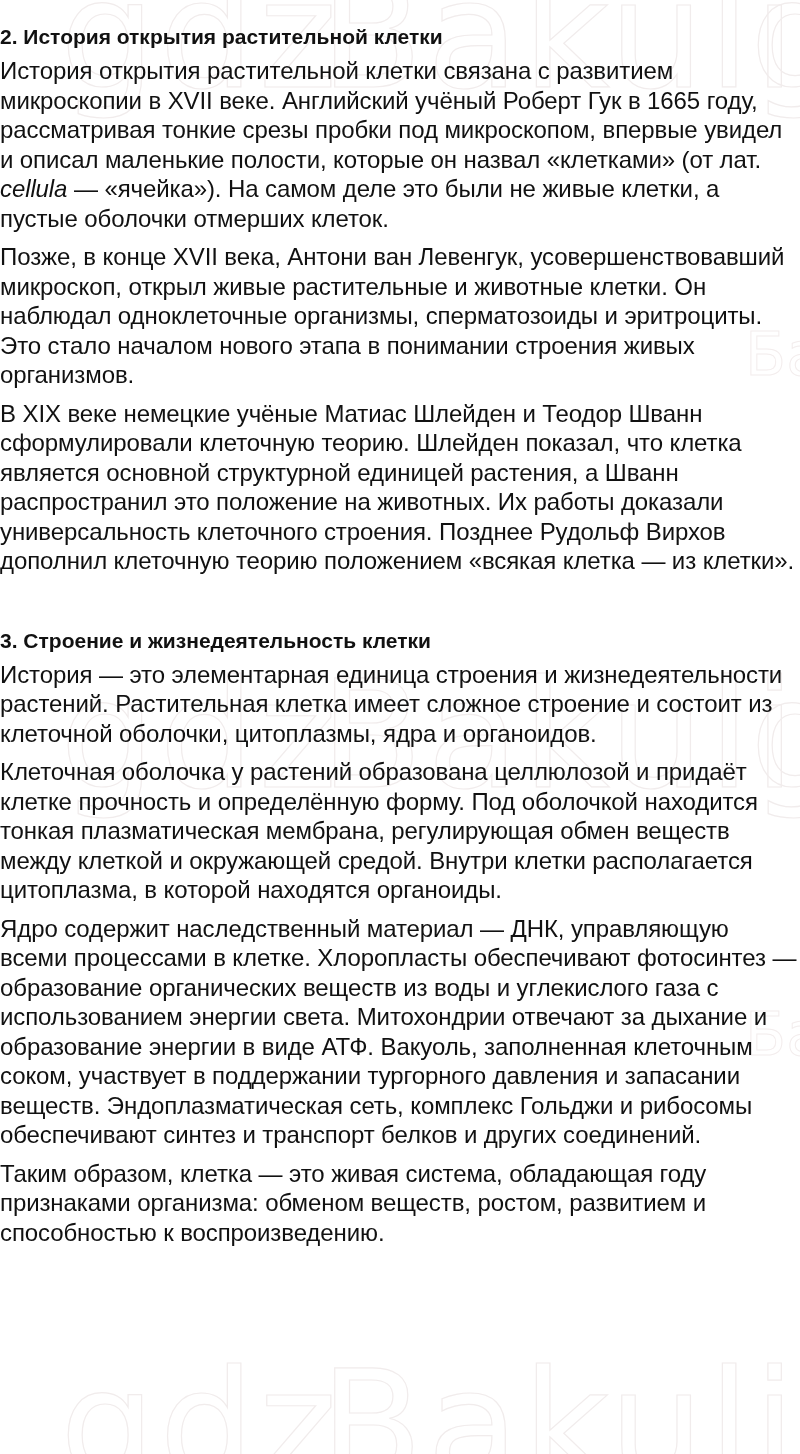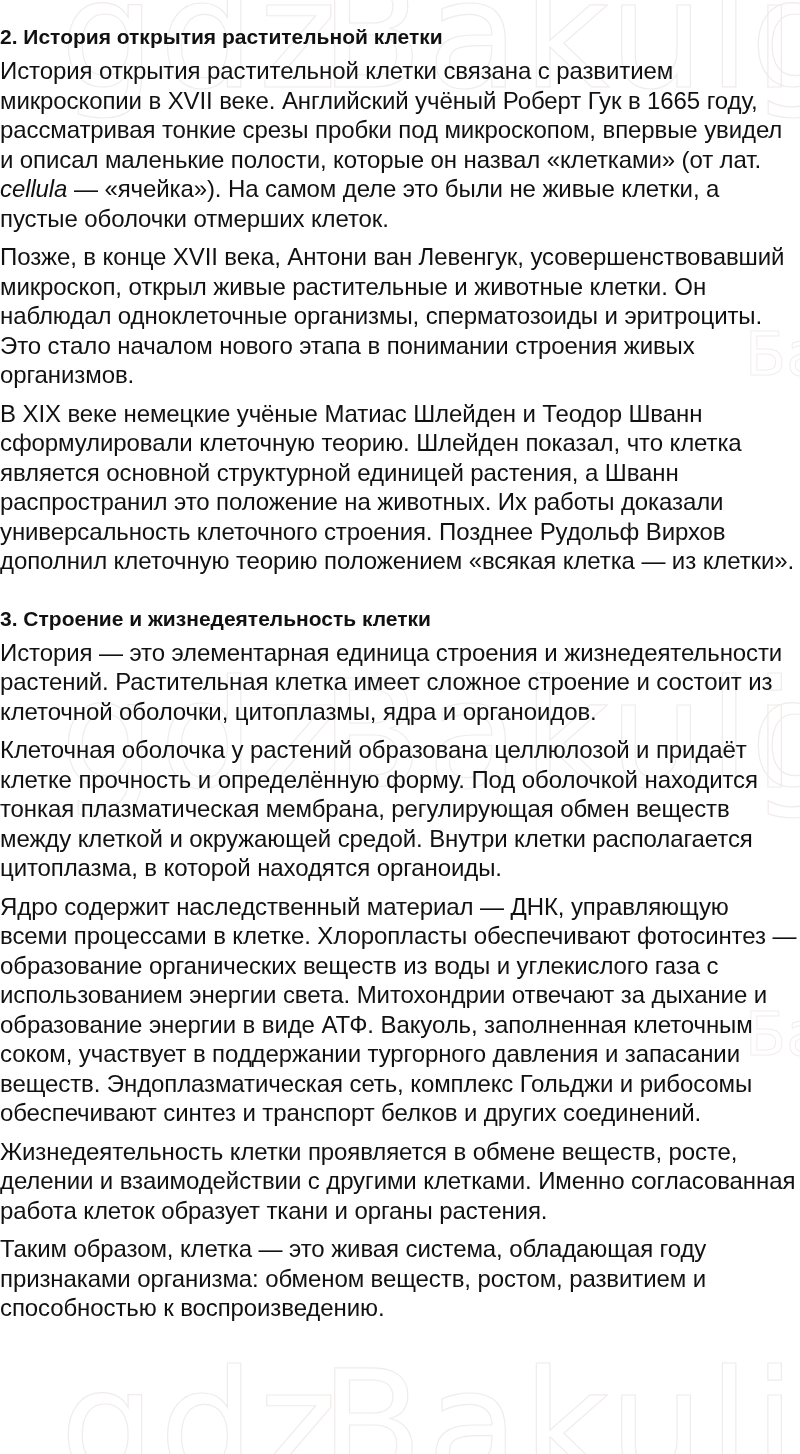--- a/index.html
+++ b/index.html
@@ -25,21 +25,21 @@
     width: 60px;
     text-align: center;
   }
   .content {
     position: relative; z-index: 1;
     padding: 22px 0 0 0;
     font-family: "Liberation Sans", sans-serif;
     color: #111111;
   }
   .section { margin: 0; }
-  .section + .section { margin-top: 28px; }
+  .section + .section { margin-top: 50px; }
   .section-title {
     font-weight: bold;
     font-size: 21px;
     line-height: 30px;
     margin: 0 0 4px 0;
   }
   .para {
     font-size: 24px;
     line-height: 29.5px;
     margin: 0 0 9px 0;
@@ -70,17 +70,16 @@
     <p class="para"><span>История открытия растительной клетки связана с развитием микроскопии в XVII веке. Английский учёный Роберт Гук в 1665 году, рассматривая тонкие срезы пробки под микроскопом, впервые увидел и описал маленькие полости, которые он назвал «клетками» (от лат. </span><em>cellula</em><span> — «ячейка»). На самом деле это были не живые клетки, а пустые оболочки отмерших клеток.</span></p>
     <p class="para">Позже, в конце XVII века, Антони ван Левенгук, усовершенствовавший микроскоп, открыл живые растительные и животные клетки. Он наблюдал одноклеточные организмы, сперматозоиды и эритроциты. Это стало началом нового этапа в понимании строения живых организмов.</p>
     <p class="para">В XIX веке немецкие учёные Матиас Шлейден и Теодор Шванн сформулировали клеточную теорию. Шлейден показал, что клетка является основной структурной единицей растения, а Шванн распространил это положение на животных. Их работы доказали универсальность клеточного строения. Позднее Рудольф Вирхов дополнил клеточную теорию положением «всякая клетка — из клетки».</p>
   </section>
 
   <section class="section">
     <h2 class="section-title">3. Строение и жизнедеятельность клетки</h2>
     <p class="para">История — это элементарная единица строения и жизнедеятельности растений. Растительная клетка имеет сложное строение и состоит из клеточной оболочки, цитоплазмы, ядра и органоидов.</p>
     <p class="para">Клеточная оболочка у растений образована целлюлозой и придаёт клетке прочность и определённую форму. Под оболочкой находится тонкая плазматическая мембрана, регулирующая обмен веществ между клеткой и окружающей средой. Внутри клетки располагается цитоплазма, в которой находятся органоиды.</p>
     <p class="para">Ядро содержит наследственный материал — ДНК, управляющую всеми процессами в клетке. Хлоропласты обеспечивают фотосинтез — образование органических веществ из воды и углекислого газа с использованием энергии света. Митохондрии отвечают за дыхание и образование энергии в виде АТФ. Вакуоль, заполненная клеточным соком, участвует в поддержании тургорного давления и запасании веществ. Эндоплазматическая сеть, комплекс Гольджи и рибосомы обеспечивают синтез и транспорт белков и других соединений.</p>
-    <p class="para">Жизнедеятельность клетки проявляется в обмене веществ, росте, делении и взаимодействии с другими клетками. Именно согласованная работа клеток образует ткани и органы растения.</p>
     <p class="para">Таким образом, клетка — это живая система, обладающая году признаками организма: обменом веществ, ростом, развитием и способностью к воспроизведению.</p>
   </section>
 
 </main>
 
 </body></html>

